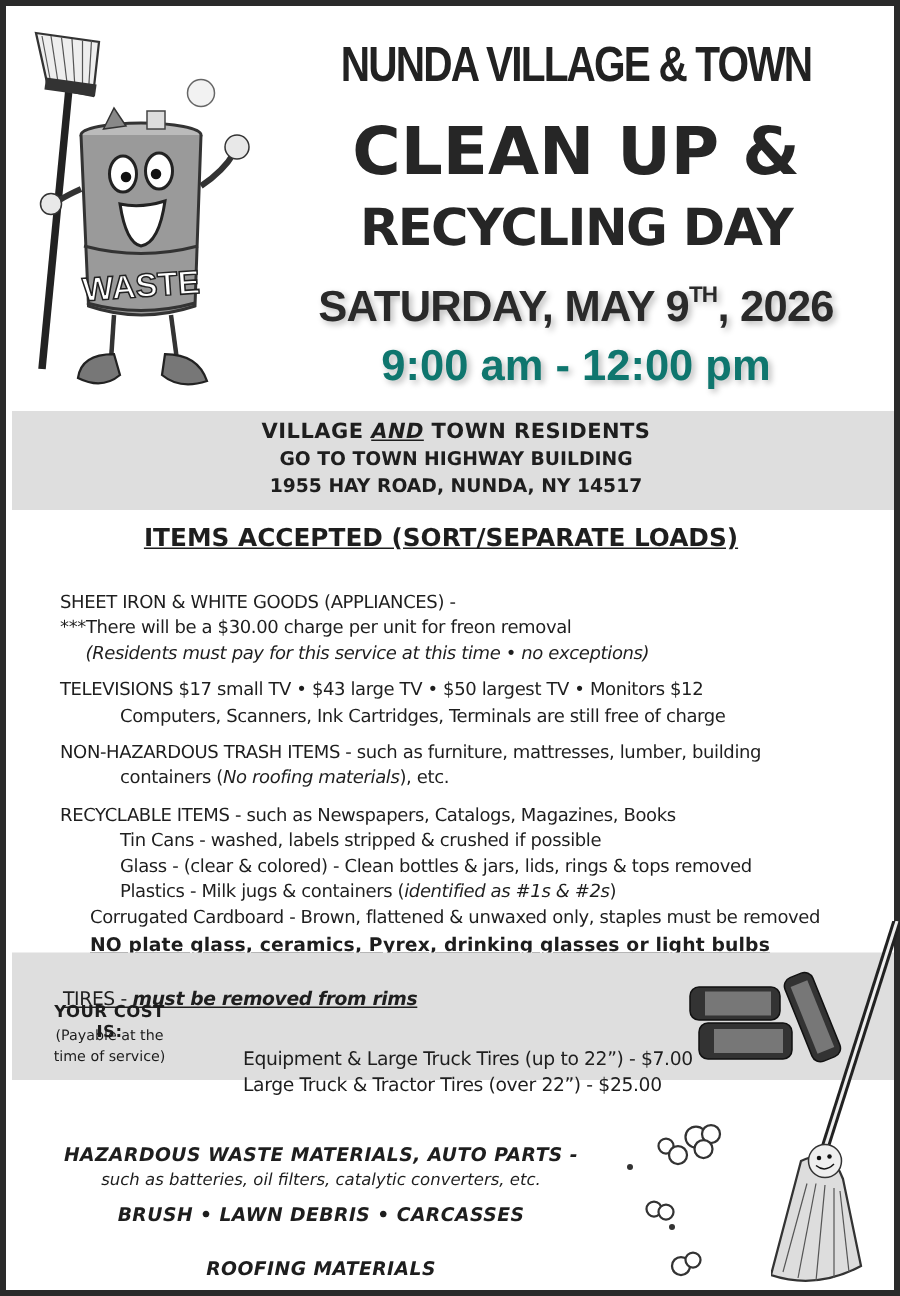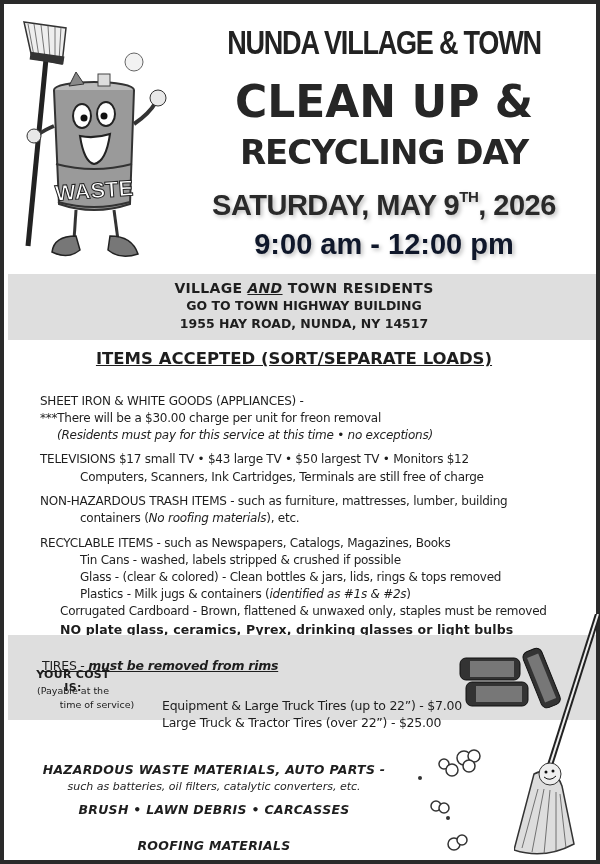--- a/index.html
+++ b/index.html
@@ -12,21 +12,21 @@
   
   .mascot { position: absolute; left: 10px; top: 10px; width: 160px; height: 252px; }
   .h-title {
     position: absolute; left: 170px; width: 420px; text-align: center; margin: 0;
   }
   .t1 { top: 20px; font-family: "Liberation Sans", sans-serif; font-weight: bold; font-size: 33px; letter-spacing: -1.5px; transform: scaleX(0.82); transform-origin: center; color: #222; }
   .t2 { top: 72px; font-family: "DejaVu Sans", sans-serif; font-weight: bold; font-size: 44px; letter-spacing: 0px; color: #262626; }
   .t3 { top: 128px; font-family: "DejaVu Sans", sans-serif; font-weight: bold; font-size: 34px; letter-spacing: -1px; color: #262626; }
   .t4 { top: 184px; font-family: "Liberation Sans", sans-serif; font-weight: bold; font-size: 29px; letter-spacing: -0.5px; color: #2a2a2a; text-shadow: 2px 2px 4px #bbb; }
   .t4 sup { font-size: 15px; vertical-align: 13px; }
-  .t5 { top: 224px; font-family: "Liberation Sans", sans-serif; font-weight: bold; font-size: 29px; color: #0f172a; text-shadow: 2px 2px 4px #bbb; }
+  .t5 { top: 224px; font-family: "Liberation Sans", sans-serif; font-weight: bold; font-size: 29px; color: #0f766e; text-shadow: 2px 2px 4px #bbb; }
 
   .gray-band { position: absolute; left: 4px; width: 588px; background: #dedede; }
   .residents { top: 270px; height: 66px; }
   .res-line { position: absolute; left: 140px; width: 320px; text-align: center; font-weight: bold; color: #1e1e1e; margin: 0; }
   .r1 { top: 276px; font-size: 14px; letter-spacing: 0.3px; }
   .r1 u { font-style: italic; }
   .r2 { top: 294px; font-size: 12.5px; }
   .r3 { top: 312px; font-size: 12.5px; }
 
   .sec-head { position: absolute; text-align: center; font-weight: bold; text-decoration: underline; margin: 0; color: #1e1e1e; }
@@ -123,21 +123,21 @@
   <p class="line" style="left:60px; top:533px;">Tin Cans - washed, labels stripped &amp; crushed if possible</p>
   <p class="line" style="left:60px; top:550px;">Glass - (clear &amp; colored) - Clean bottles &amp; jars, lids, rings &amp; tops removed</p>
   <p class="line" style="left:60px; top:567px;"><span>Plastics - Milk jugs &amp; containers (</span><span class="it">identified as #1s &amp; #2s</span><span>)</span></p>
   <p class="line" style="left:40px; top:584px;">Corrugated Cardboard - Brown, flattened &amp; unwaxed only, staples must be removed</p>
   <p class="line bold-u" style="left:40px; top:602px;">NO plate glass, ceramics, Pyrex, drinking glasses or light bulbs</p>
 
   <div class="gray-band tires"></div>
   <p class="line" style="left:22px; top:638px; font-size:12.5px;text-decoration:underline;"><span>TIRES - </span><span class="it" style="font-weight:bold;">must be removed from rims</span></p>
   <p class="cost-label">YOUR COST IS:</p>
   <p class="cost-note" style="top:681px;">(Payable at the</p>
-  <p class="cost-note" style="top:695px;margin-left:24px;">time of service)</p>
+  <p class="cost-note" style="top:695px;">time of service)</p>
   <p class="line" style="left:142px; top:678px; font-size:12.5px;">Equipment &amp; Large Truck Tires (up to 22”) - $7.00</p>
   <p class="line" style="left:142px; top:695px; font-size:12.5px;">Large Truck &amp; Tractor Tires (over 22”) - $25.00</p>
 
   <svg class="svg-abs" style="left:454px; top:640px;" width="110" height="70" viewBox="0 0 110 70">
     <rect x="2" y="14" width="60" height="22" rx="6" fill="#333" stroke="#111"></rect>
     <rect x="12" y="17" width="44" height="16" fill="#777"></rect>
     <rect x="8" y="38" width="62" height="24" rx="6" fill="#333" stroke="#111"></rect>
     <rect x="18" y="42" width="46" height="16" fill="#777"></rect>
     <g transform="rotate(-22 84 35)">
       <rect x="74" y="4" width="20" height="60" rx="6" fill="#333" stroke="#111"></rect>

